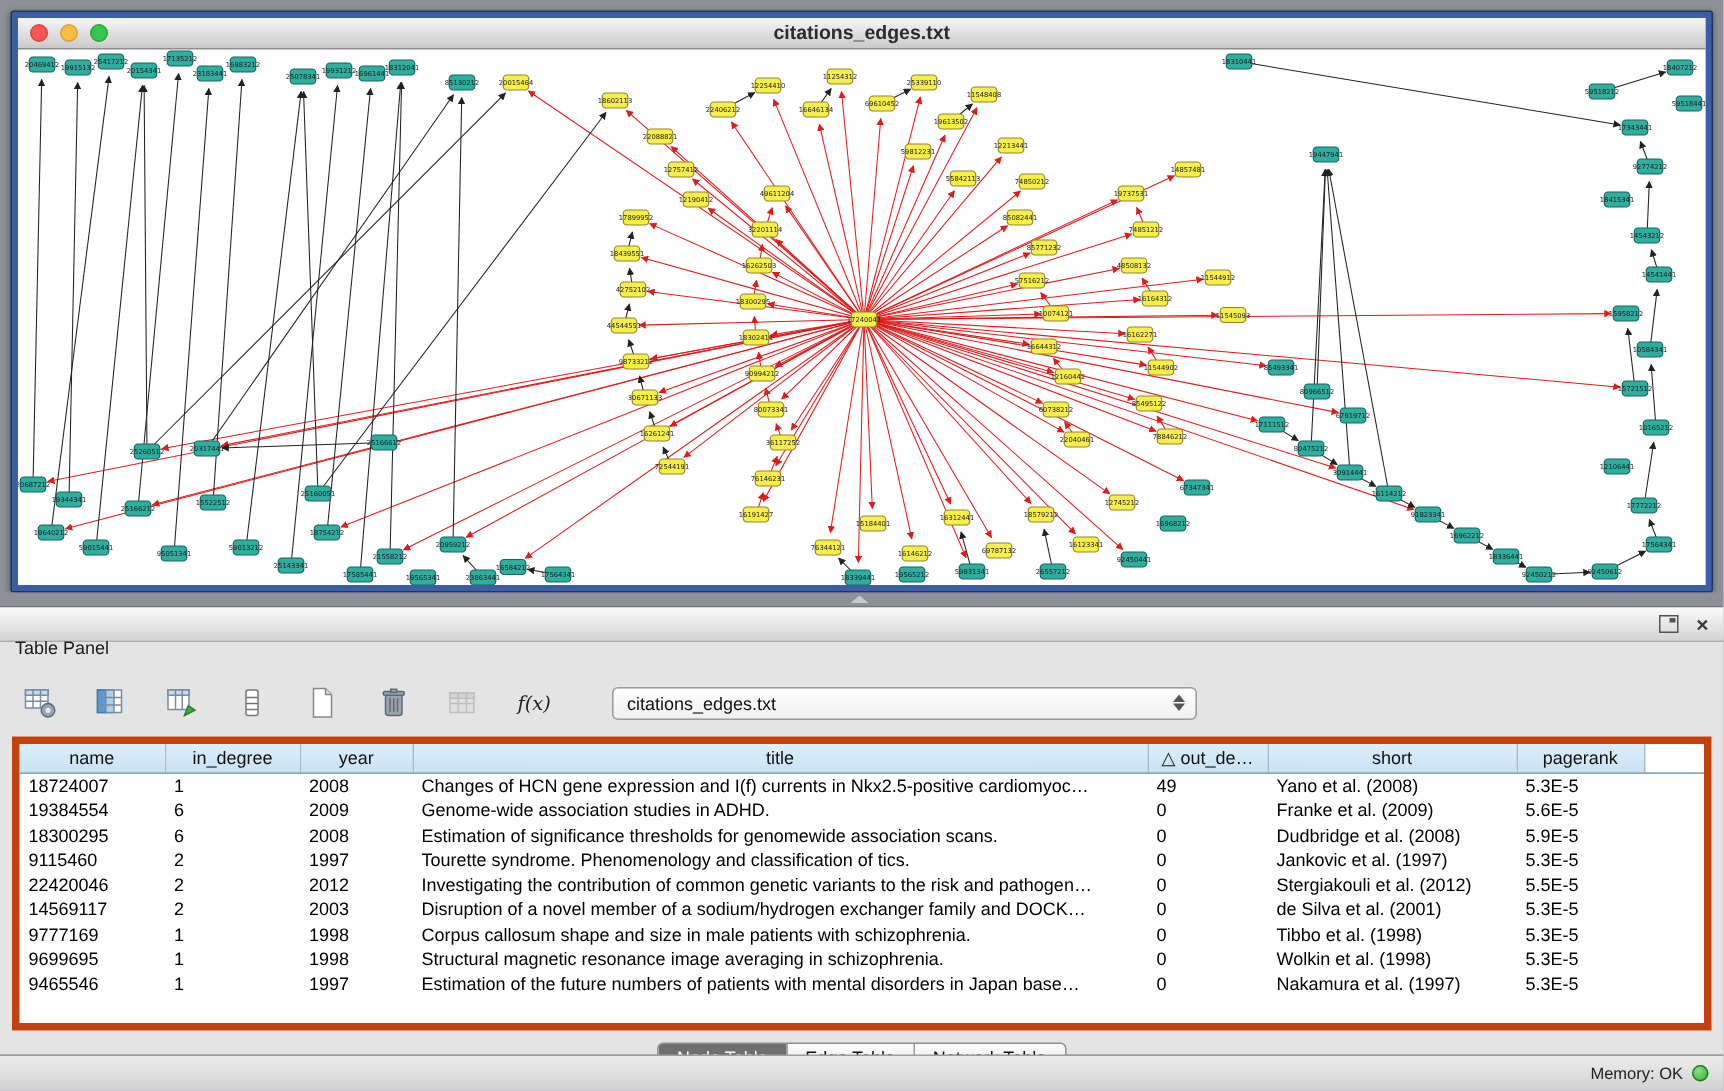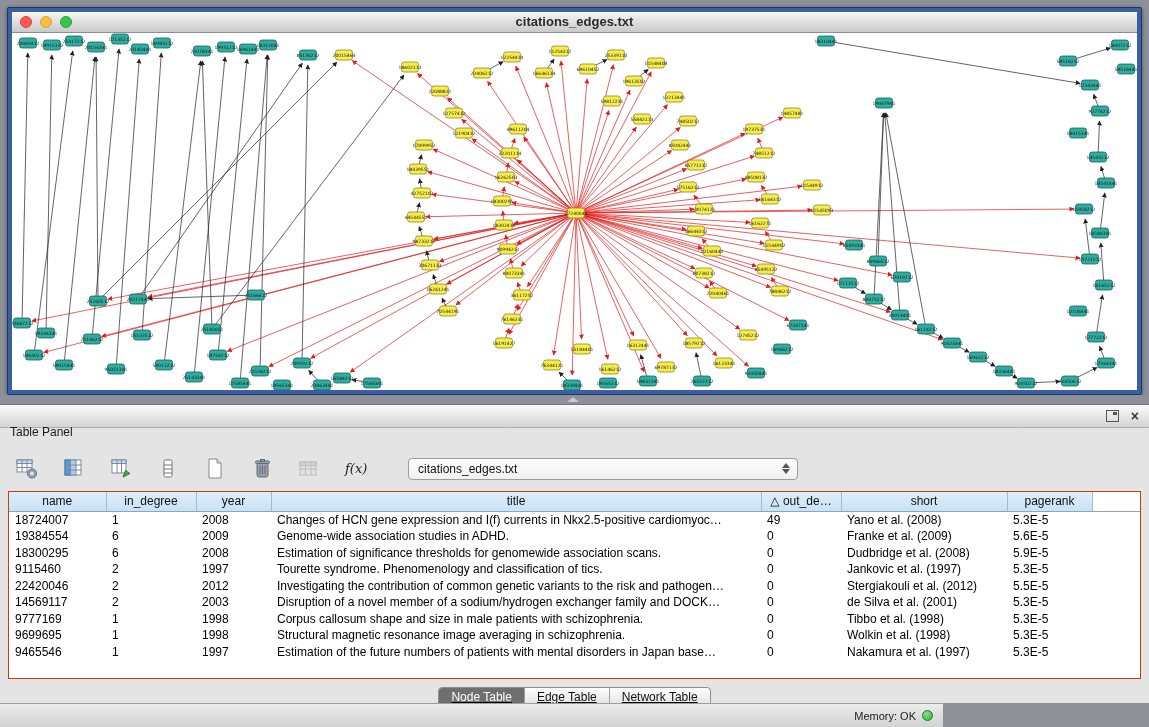--- a/index.html
+++ b/index.html
@@ -70,21 +70,21 @@
     font-size:12px;color:#111;
   }
   .combo .arrows{
     position:absolute;right:7px;top:4px;display:flex;flex-direction:column;gap:1px;
   }
   .combo .arrows i{display:block;width:0;height:0;border-left:4px solid transparent;border-right:4px solid transparent;}
   .combo .arrows i.up{border-bottom:5px solid #555;}
   .combo .arrows i.down{border-top:5px solid #555;}
   .table-wrap{
     margin:4px 8px 0 8px;height:186px;background:#fff;
-    border:1px solid #c2410c;overflow:hidden;
+    border:5px solid #c2410c;overflow:hidden;
   }
   table.data{border-collapse:collapse;table-layout:fixed;width:1131px;font-size:12px;}
   table.data th{
     height:19px;background:linear-gradient(#ddeefb,#c8e2f4);
     border-right:1px solid #a4bccd;border-bottom:1px solid #8ea7b8;
     font-weight:normal;color:#111;text-align:center;overflow:hidden;white-space:nowrap;
     padding:0 4px;box-sizing:border-box;
   }
   table.data th.filler{background:#fff;border-right:none;}
   table.data td{
@@ -96,21 +96,21 @@
     display:flex;border:1px solid #8f8f8f;border-radius:4px;overflow:hidden;
     background:linear-gradient(#fdfdfd,#e2e2e2);
   }
   .seg .tab{
     padding:2px 12px;font-size:12px;color:#111;border-right:1px solid #9e9e9e;cursor:default;
   }
   .seg .tab:last-child{border-right:none;}
   .seg .tab.selected{background:#6f6f6f;color:#fff;}
   
   #status-bar{
-    position:absolute;left:0;bottom:0;width:943px;height:24px;
+    position:absolute;left:0;bottom:0;width:1149px;height:24px;
     background:linear-gradient(#ececec,#d2d2d2);border-top:1px solid #9e9e9e;
     box-sizing:border-box;display:flex;align-items:center;justify-content:flex-end;
     padding:0 10px;gap:6px;font-size:11px;color:#222;
   }
   .mem-dot{
     width:11px;height:11px;border-radius:50%;
     background:radial-gradient(circle at 35% 30%,#8be08b,#2eb22e);
     border:1px solid #1f7a1f;box-sizing:border-box;
   }
 </style>

